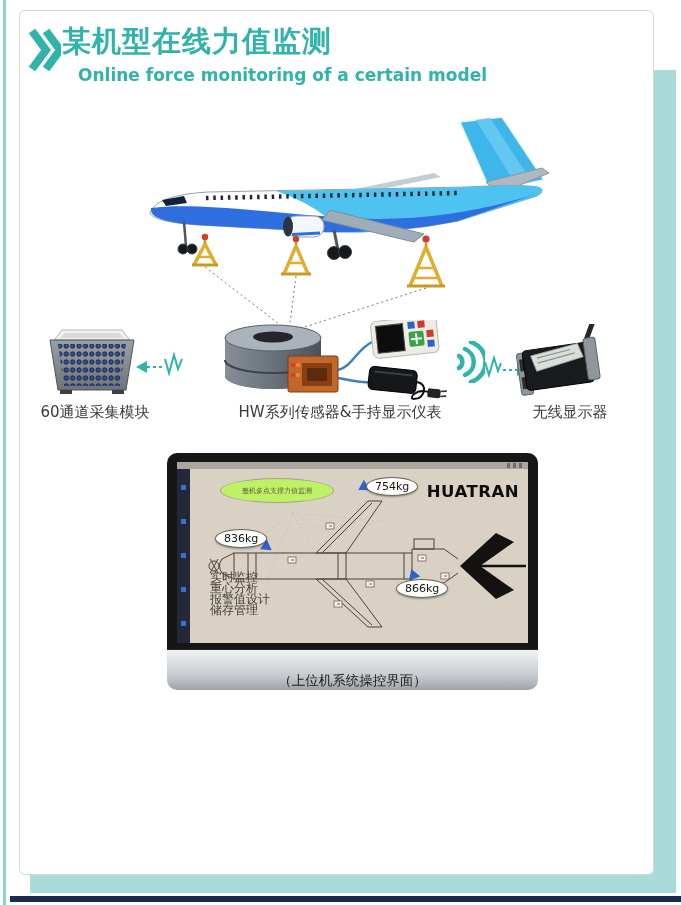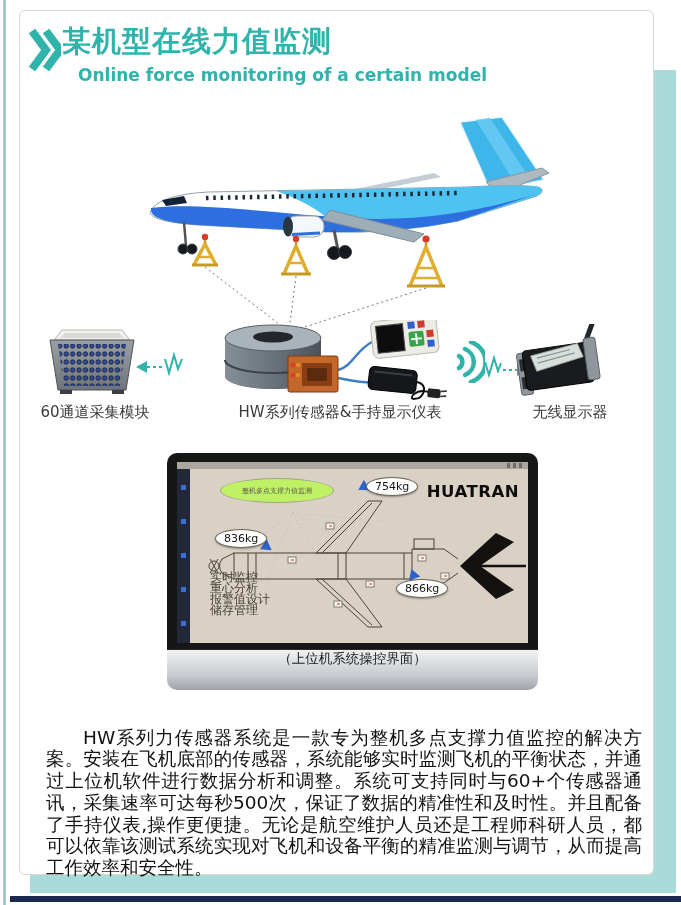--- a/index.html
+++ b/index.html
@@ -54,21 +54,21 @@
   .b-836{left:25px;top:60px;}
   .b-754{left:176px;top:8px;}
   .b-866{left:206px;top:110px;}
   .marker{position:absolute;width:0;height:0;border:6px solid transparent;}
   .m-836{left:72px;top:74px;border-left:10px solid #2F63C8;transform:rotate(35deg);}
   .m-754{left:162px;top:14px;border-right:10px solid #2F63C8;transform:rotate(-30deg);}
   .m-866{left:216px;top:94px;border-bottom:10px solid #2F63C8;transform:rotate(-20deg);}
   .features{position:absolute;left:20px;top:103px;font-size:12px;line-height:11px;color:#464036;}
   .chin{height:40px;background:linear-gradient(180deg,#f0f1f3,#c6cace 65%,#9ea3a9);
         border-radius:0 0 10px 10px;border-top:1px solid #2a2a2a;
-        display:flex;align-items:flex-start;justify-content:center;}
+        display:flex;align-items:flex-end;justify-content:center;}
   .chin-caption{font-size:13.5px;color:#1b1b1b;}
 
   
   .description{position:absolute;left:46px;top:708px;width:596px;font-size:18.5px;
                line-height:21.8px;color:#121212;text-align:justify;text-indent:2em;}
 </style>
 </head>
 <body>
 
 <div class="page">
@@ -301,14 +301,13 @@
             <div>储存管理</div>
           </div>
         </div>
       </div>
     </div>
     <div class="chin">
       <span class="chin-caption">（上位机系统操控界面）</span>
     </div>
   </div>
 
-  <p class="description">HW系列力传感器系统是一款专为整机多点支撑力值监控的解决方案。安装在飞机底部的传感器，系统能够实时监测飞机的平衡状态，并通过上位机软件进行数据分析和调整。系统可支持同时与60+个传感器通讯，采集速率可达每秒500次，保证了数据的精准性和及时性。并且配备了手持仪表,操作更便捷。无论是航空维护人员还是工程师科研人员，都可以依靠该测试系统实现对飞机和设备平衡的精准监测与调节，从而提高工作效率和安全性。</p>
 </div>
 
 </body></html>

